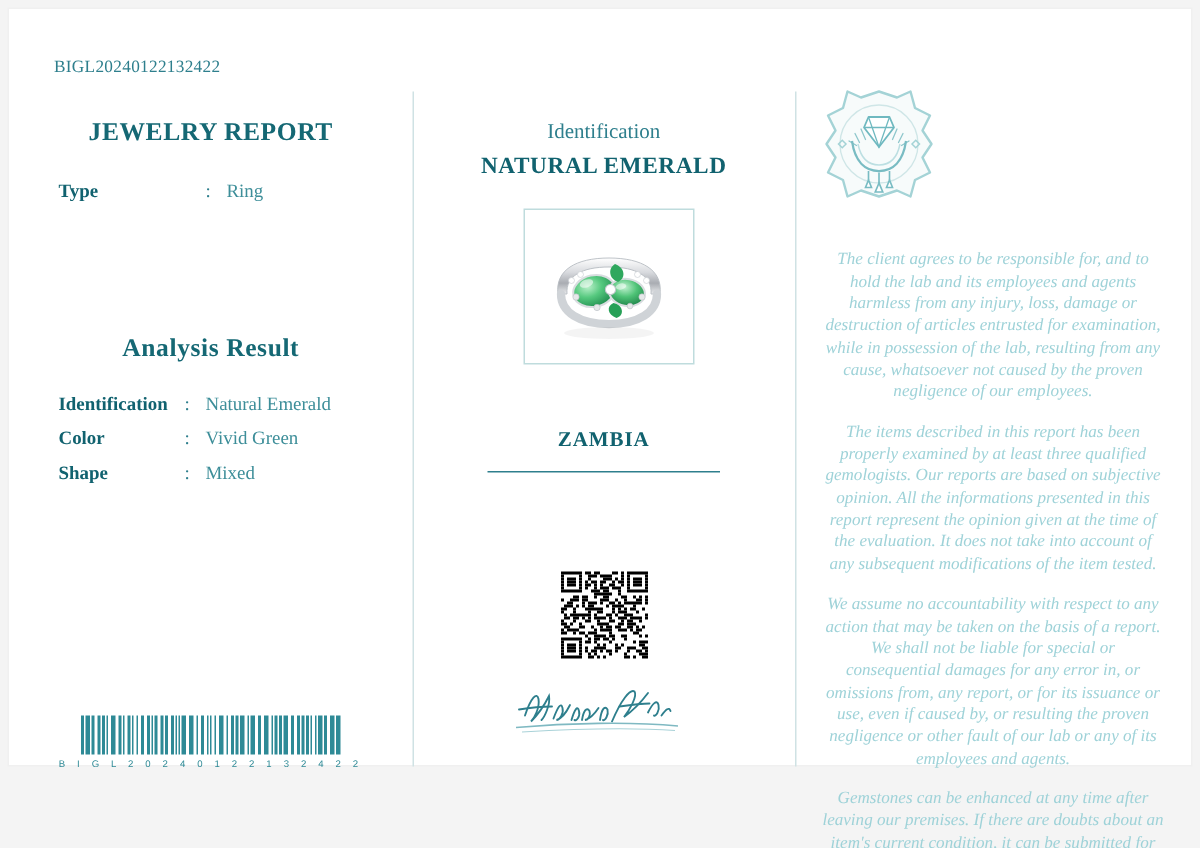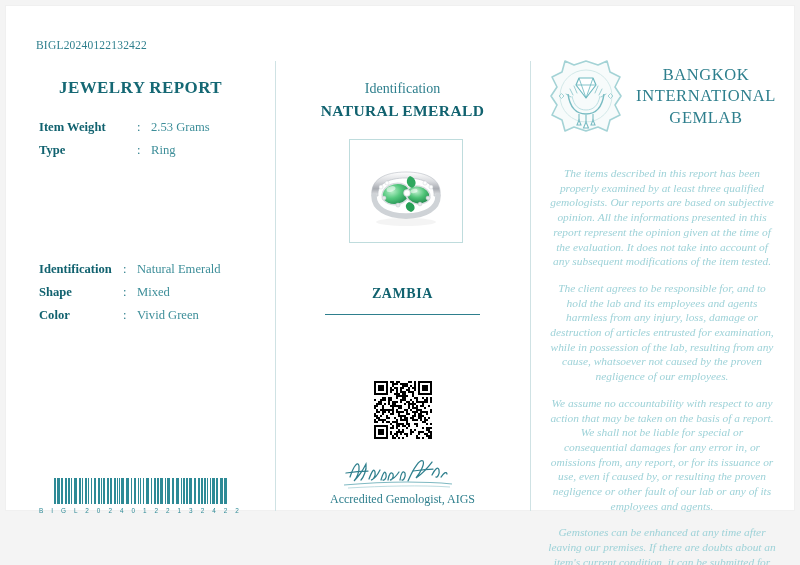--- a/index.html
+++ b/index.html
@@ -237,49 +237,45 @@
   <div class="vrule left"></div>
   <div class="vrule right"></div>
 
   <div id="col-left">
 
     <div id="jewelry-report-title" class="sec-title">JEWELRY REPORT</div>
 
     <table id="kv-main" class="kv-table">
       <tbody id="kv-main-body">
           <tr>
-            <td class="k">Item Weight</td>
-            <td class="c">:</td>
-            <td class="v">2.53 Grams</td>
-          </tr>
-          <tr>
             <td class="k">Type</td>
             <td class="c">:</td>
             <td class="v">Ring</td>
           </tr>
         </tbody>
     </table>
 
+    <div id="analysis-title" class="sec-title">Analysis Result</div>
 
     <table id="kv-analysis" class="kv-table">
       <tbody id="kv-analysis-body">
           <tr>
             <td class="k">Identification</td>
             <td class="c">:</td>
             <td class="v">Natural Emerald</td>
           </tr>
           <tr>
+            <td class="k">Color</td>
+            <td class="c">:</td>
+            <td class="v">Vivid Green</td>
+          </tr>
+          <tr>
             <td class="k">Shape</td>
             <td class="c">:</td>
             <td class="v">Mixed</td>
-          </tr>
-          <tr>
-            <td class="k">Color</td>
-            <td class="c">:</td>
-            <td class="v">Vivid Green</td>
           </tr>
         </tbody>
     </table>
 
     <div id="barcode-block">
       <div id="barcode-bars"><i style="width: 2px; background: rgb(46, 138, 150);"></i><i style="width: 1px; background: transparent;"></i><i style="width: 3px; background: rgb(46, 138, 150);"></i><i style="width: 1px; background: transparent;"></i><i style="width: 2px; background: rgb(46, 138, 150);"></i><i style="width: 2px; background: transparent;"></i><i style="width: 2px; background: rgb(46, 138, 150);"></i><i style="width: 1px; background: transparent;"></i><i style="width: 2px; background: rgb(46, 138, 150);"></i><i style="width: 1px; background: transparent;"></i><i style="width: 1px; background: rgb(46, 138, 150);"></i><i style="width: 2px; background: transparent;"></i><i style="width: 3px; background: rgb(46, 138, 150);"></i><i style="width: 2px; background: transparent;"></i><i style="width: 2px; background: rgb(46, 138, 150);"></i><i style="width: 1px; background: transparent;"></i><i style="width: 1px; background: rgb(46, 138, 150);"></i><i style="width: 2px; background: transparent;"></i><i style="width: 2px; background: rgb(46, 138, 150);"></i><i style="width: 1px; background: transparent;"></i><i style="width: 1px; background: rgb(46, 138, 150);"></i><i style="width: 2px; background: transparent;"></i><i style="width: 1px; background: rgb(46, 138, 150);"></i><i style="width: 2px; background: transparent;"></i><i style="width: 2px; background: rgb(46, 138, 150);"></i><i style="width: 2px; background: transparent;"></i><i style="width: 2px; background: rgb(46, 138, 150);"></i><i style="width: 1px; background: transparent;"></i><i style="width: 1px; background: rgb(46, 138, 150);"></i><i style="width: 1px; background: transparent;"></i><i style="width: 2px; background: rgb(46, 138, 150);"></i><i style="width: 2px; background: transparent;"></i><i style="width: 2px; background: rgb(46, 138, 150);"></i><i style="width: 1px; background: transparent;"></i><i style="width: 2px; background: rgb(46, 138, 150);"></i><i style="width: 2px; background: transparent;"></i><i style="width: 2px; background: rgb(46, 138, 150);"></i><i style="width: 1px; background: transparent;"></i><i style="width: 1px; background: rgb(46, 138, 150);"></i><i style="width: 1px; background: transparent;"></i><i style="width: 1px; background: rgb(46, 138, 150);"></i><i style="width: 1px; background: transparent;"></i><i style="width: 3px; background: rgb(46, 138, 150);"></i><i style="width: 2px; background: transparent;"></i><i style="width: 3px; background: rgb(46, 138, 150);"></i><i style="width: 2px; background: transparent;"></i><i style="width: 1px; background: rgb(46, 138, 150);"></i><i style="width: 2px; background: transparent;"></i><i style="width: 2px; background: rgb(46, 138, 150);"></i><i style="width: 2px; background: transparent;"></i><i style="width: 1px; background: rgb(46, 138, 150);"></i><i style="width: 1px; background: transparent;"></i><i style="width: 1px; background: rgb(46, 138, 150);"></i><i style="width: 2px; background: transparent;"></i><i style="width: 1px; background: rgb(46, 138, 150);"></i><i style="width: 2px; background: transparent;"></i><i style="width: 3px; background: rgb(46, 138, 150);"></i><i style="width: 2px; background: transparent;"></i><i style="width: 1px; background: rgb(46, 138, 150);"></i><i style="width: 2px; background: transparent;"></i><i style="width: 2px; background: rgb(46, 138, 150);"></i><i style="width: 1px; background: transparent;"></i><i style="width: 2px; background: rgb(46, 138, 150);"></i><i style="width: 1px; background: transparent;"></i><i style="width: 3px; background: rgb(46, 138, 150);"></i><i style="width: 2px; background: transparent;"></i><i style="width: 1px; background: rgb(46, 138, 150);"></i><i style="width: 1px; background: transparent;"></i><i style="width: 3px; background: rgb(46, 138, 150);"></i><i style="width: 2px; background: transparent;"></i><i style="width: 2px; background: rgb(46, 138, 150);"></i><i style="width: 2px; background: transparent;"></i><i style="width: 3px; background: rgb(46, 138, 150);"></i><i style="width: 2px; background: transparent;"></i><i style="width: 1px; background: rgb(46, 138, 150);"></i><i style="width: 1px; background: transparent;"></i><i style="width: 2px; background: rgb(46, 138, 150);"></i><i style="width: 1px; background: transparent;"></i><i style="width: 2px; background: rgb(46, 138, 150);"></i><i style="width: 1px; background: transparent;"></i><i style="width: 3px; background: rgb(46, 138, 150);"></i><i style="width: 2px; background: transparent;"></i><i style="width: 2px; background: rgb(46, 138, 150);"></i><i style="width: 2px; background: transparent;"></i><i style="width: 2px; background: rgb(46, 138, 150);"></i><i style="width: 1px; background: transparent;"></i><i style="width: 2px; background: rgb(46, 138, 150);"></i><i style="width: 1px; background: transparent;"></i><i style="width: 2px; background: rgb(46, 138, 150);"></i><i style="width: 1px; background: transparent;"></i><i style="width: 1px; background: rgb(46, 138, 150);"></i><i style="width: 2px; background: transparent;"></i><i style="width: 1px; background: rgb(46, 138, 150);"></i><i style="width: 1px; background: transparent;"></i><i style="width: 3px; background: rgb(46, 138, 150);"></i><i style="width: 1px; background: transparent;"></i><i style="width: 2px; background: rgb(46, 138, 150);"></i><i style="width: 2px; background: transparent;"></i><i style="width: 3px; background: rgb(46, 138, 150);"></i><i style="width: 1px; background: transparent;"></i><i style="width: 3px; background: rgb(46, 138, 150);"></i><i style="width: 1px; background: transparent;"></i></div>
       <div id="barcode-text">B I G L 2 0 2 4 0 1 2 2 1 3 2 4 2 2</div>
     </div>
   </div>
 
@@ -359,21 +355,20 @@
           <path d="M72 27 C73 20 75 17 77 20 C78 24 75 28 74 27"></path>
           <path d="M80 28 C86 14 92 6 95 8 C97 11 92 20 88 25 C95 20 101 13 104 9"></path>
           <path d="M85 18 C92 17 99 16 105 16"></path>
           <path d="M104 22 C107 16 110 13 111 17 C112 21 109 25 108 24"></path>
           <path d="M113 24 C116 20 118 18 119 21"></path>
         </g>
         <path d="M16 32 C50 29 92 28 124 31" fill="none" stroke="#7fb9c2" stroke-width="1.1"></path>
         <path d="M20 35 C54 33 94 32 122 34" fill="none" stroke="#a9d2d8" stroke-width="0.8"></path>
       </svg>
     </div>
-    <div id="signature-caption">Accredited Gemologist, AIGS</div>
   </div>
 
   <div id="col-right">
 
     <div id="brand-row">
       <div id="brand-logo">
         <svg viewBox="0 0 76 76" width="76" height="76" aria-hidden="true">
           <path d="M38 3 L50 7 L59 3 L62 14 L72 19 L67 29 L73 38 L67 47 L72 57 L62 62 L59 73 L50 69 L38 73 L26 69 L17 73 L14 62 L4 57 L9 47 L3 38 L9 29 L4 19 L14 14 L17 3 L26 7 Z" fill="#f7fbfb" stroke="#a4d3d6" stroke-width="1.6" stroke-linejoin="round"></path>
           <circle cx="38" cy="38" r="26" fill="none" stroke="#cfe6e7" stroke-width="0.9"></circle>
 
@@ -400,25 +395,24 @@
             <path d="M38 64 L35.5 70 L40.5 70 Z"></path>
             <path d="M45 62 L43 67 L47 67 Z"></path>
           </g>
 
           <g fill="none" stroke="#a4d3d6" stroke-width="1">
             <path d="M11 38 L13.5 35.5 L16 38 L13.5 40.5 Z"></path>
             <path d="M60 38 L62.5 35.5 L65 38 L62.5 40.5 Z"></path>
           </g>
         </svg>
       </div>
-      <div id="brand-name">BANGKOK INTERNATIONAL GEMLAB</div>
     </div>
 
 
     <div id="provisions-body">
+        <p>The client agrees to be responsible for, and to hold the lab and its employees and agents harmless from any injury, loss, damage or destruction of articles entrusted for examination, while in possession of the lab, resulting from any cause, whatsoever not caused by the proven negligence of our employees.</p>
         <p>The items described in this report has been properly examined by at least three qualified gemologists. Our reports are based on subjective opinion. All the informations presented in this report represent the opinion given at the time of the evaluation. It does not take into account of any subsequent modifications of the item tested.</p>
-        <p>The client agrees to be responsible for, and to hold the lab and its employees and agents harmless from any injury, loss, damage or destruction of articles entrusted for examination, while in possession of the lab, resulting from any cause, whatsoever not caused by the proven negligence of our employees.</p>
         <p>We assume no accountability with respect to any action that may be taken on the basis of a report. We shall not be liable for special or consequential damages for any error in, or omissions from, any report, or for its issuance or use, even if caused by, or resulting the proven negligence or other fault of our lab or any of its employees and agents.</p>
         <p>Gemstones can be enhanced at any time after leaving our premises. If there are doubts about an item's current condition, it can be submitted for re-testing.</p>
       </div>
   </div>
 
 </div>
 
 </body></html>

